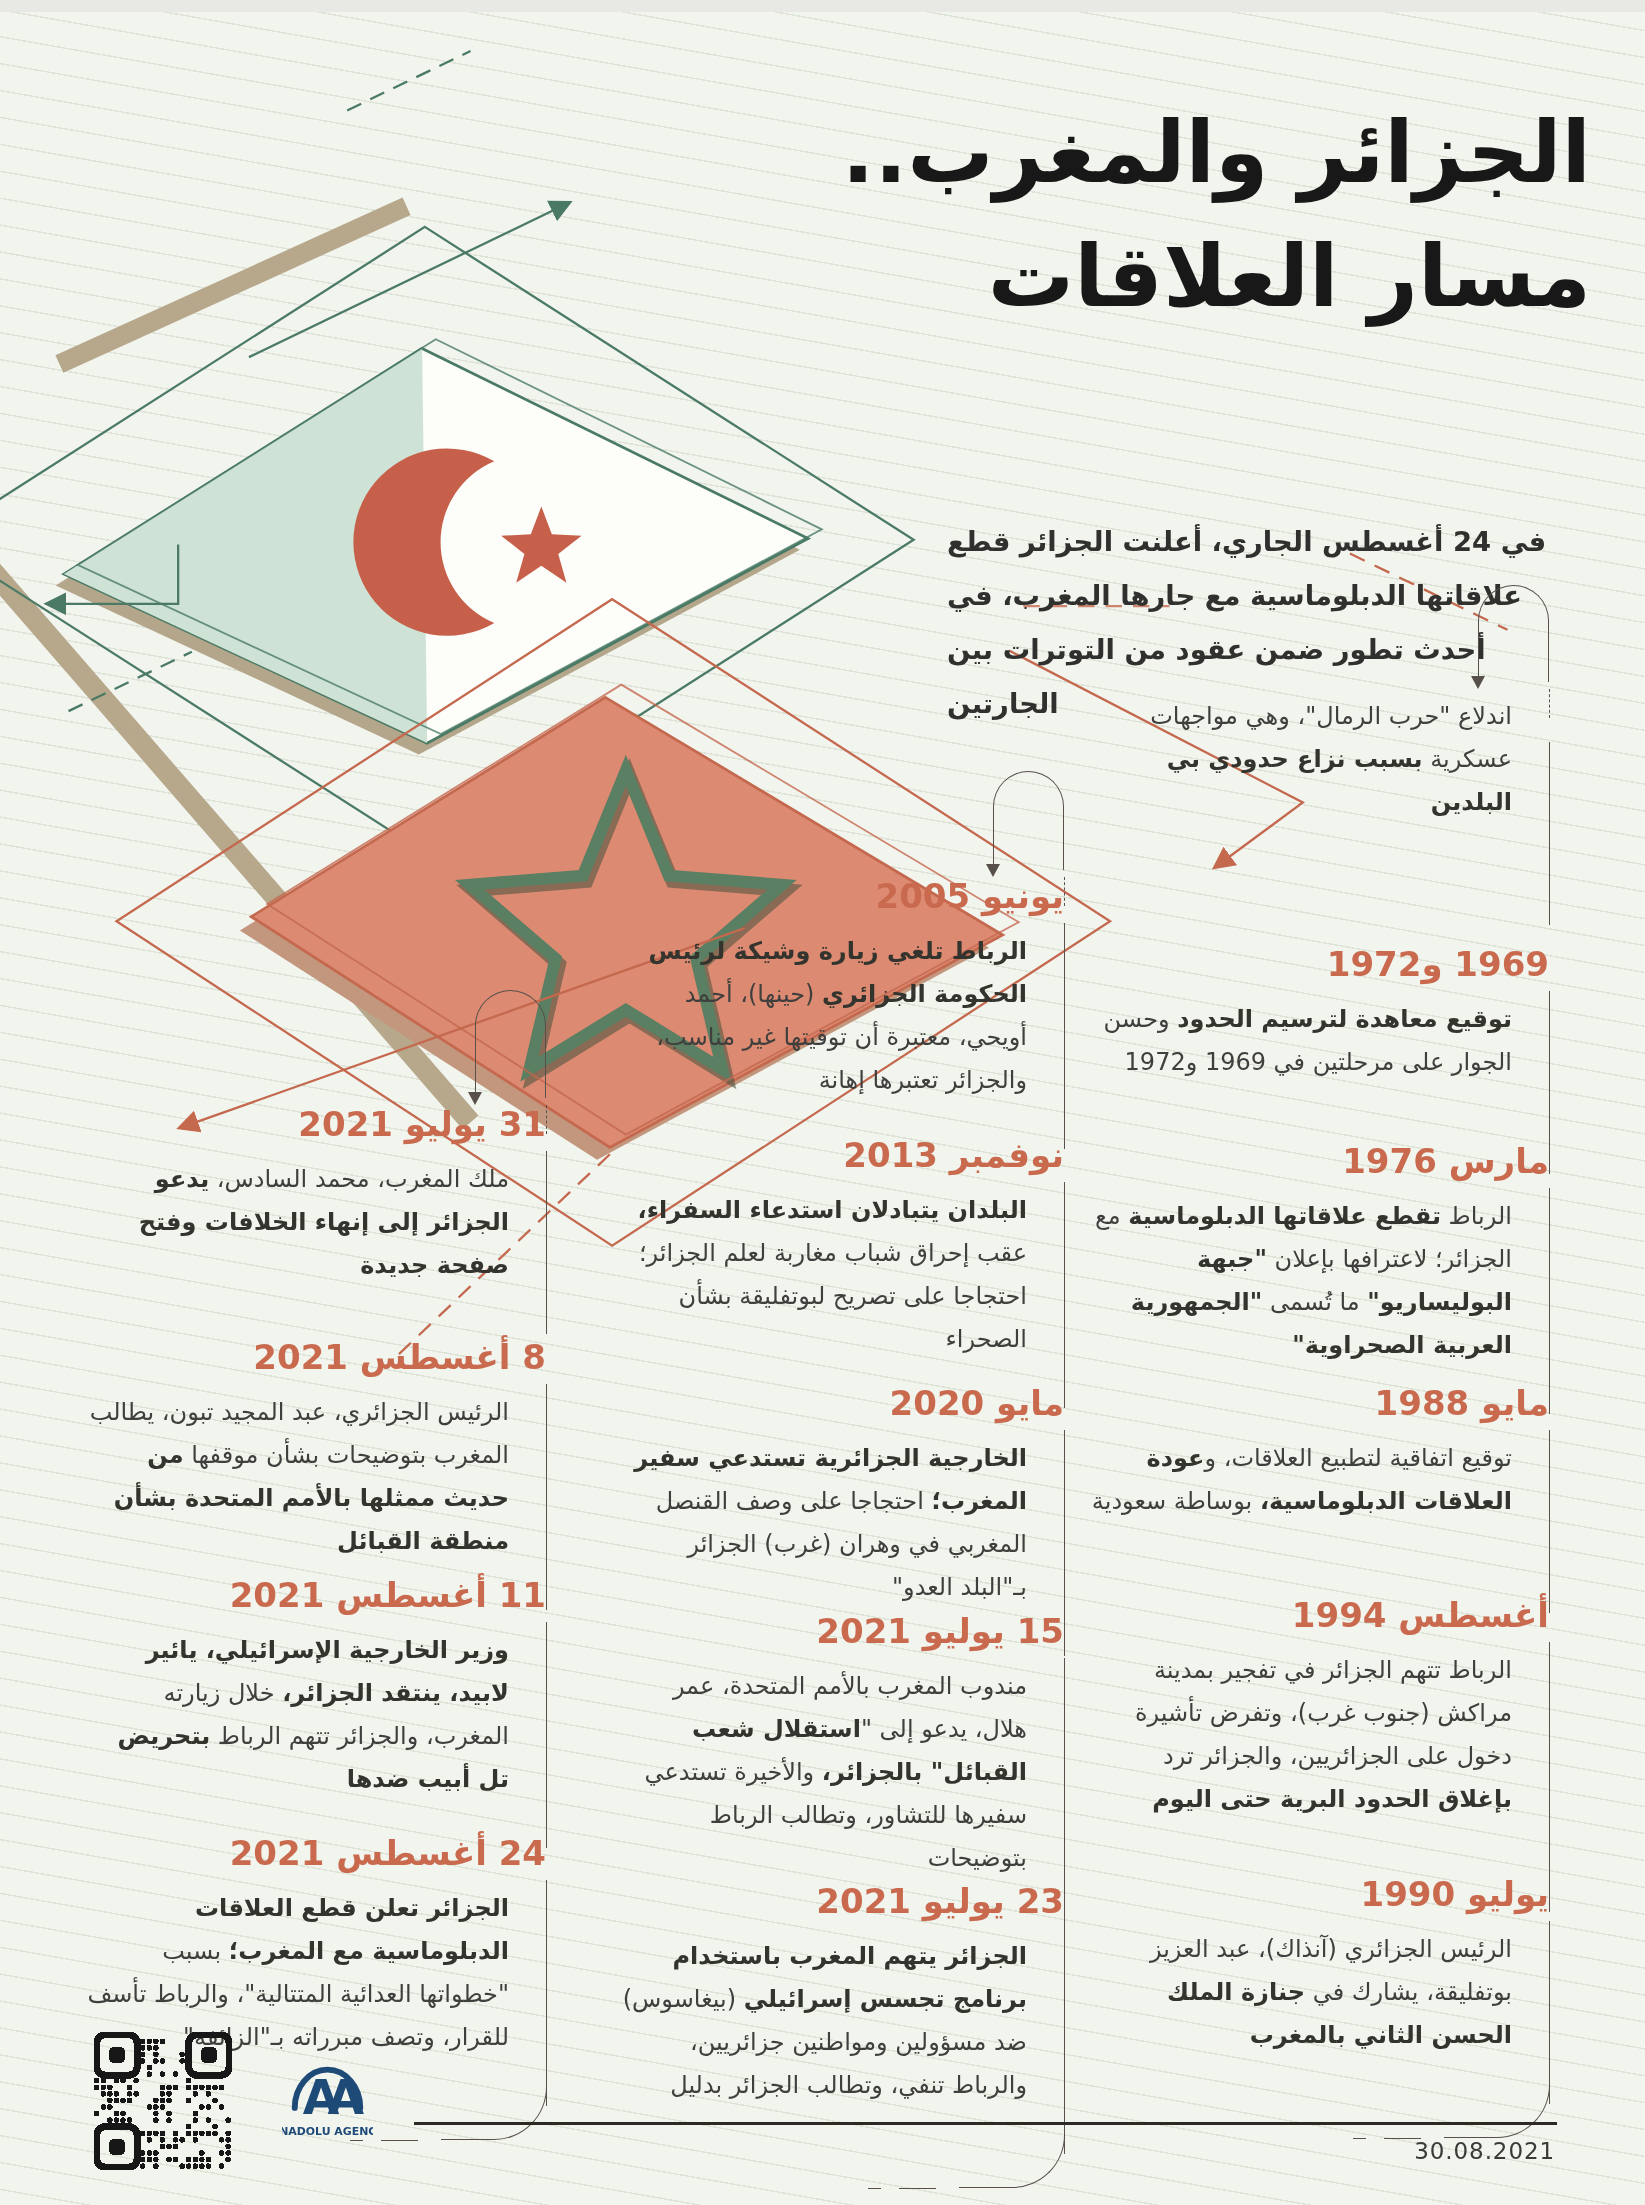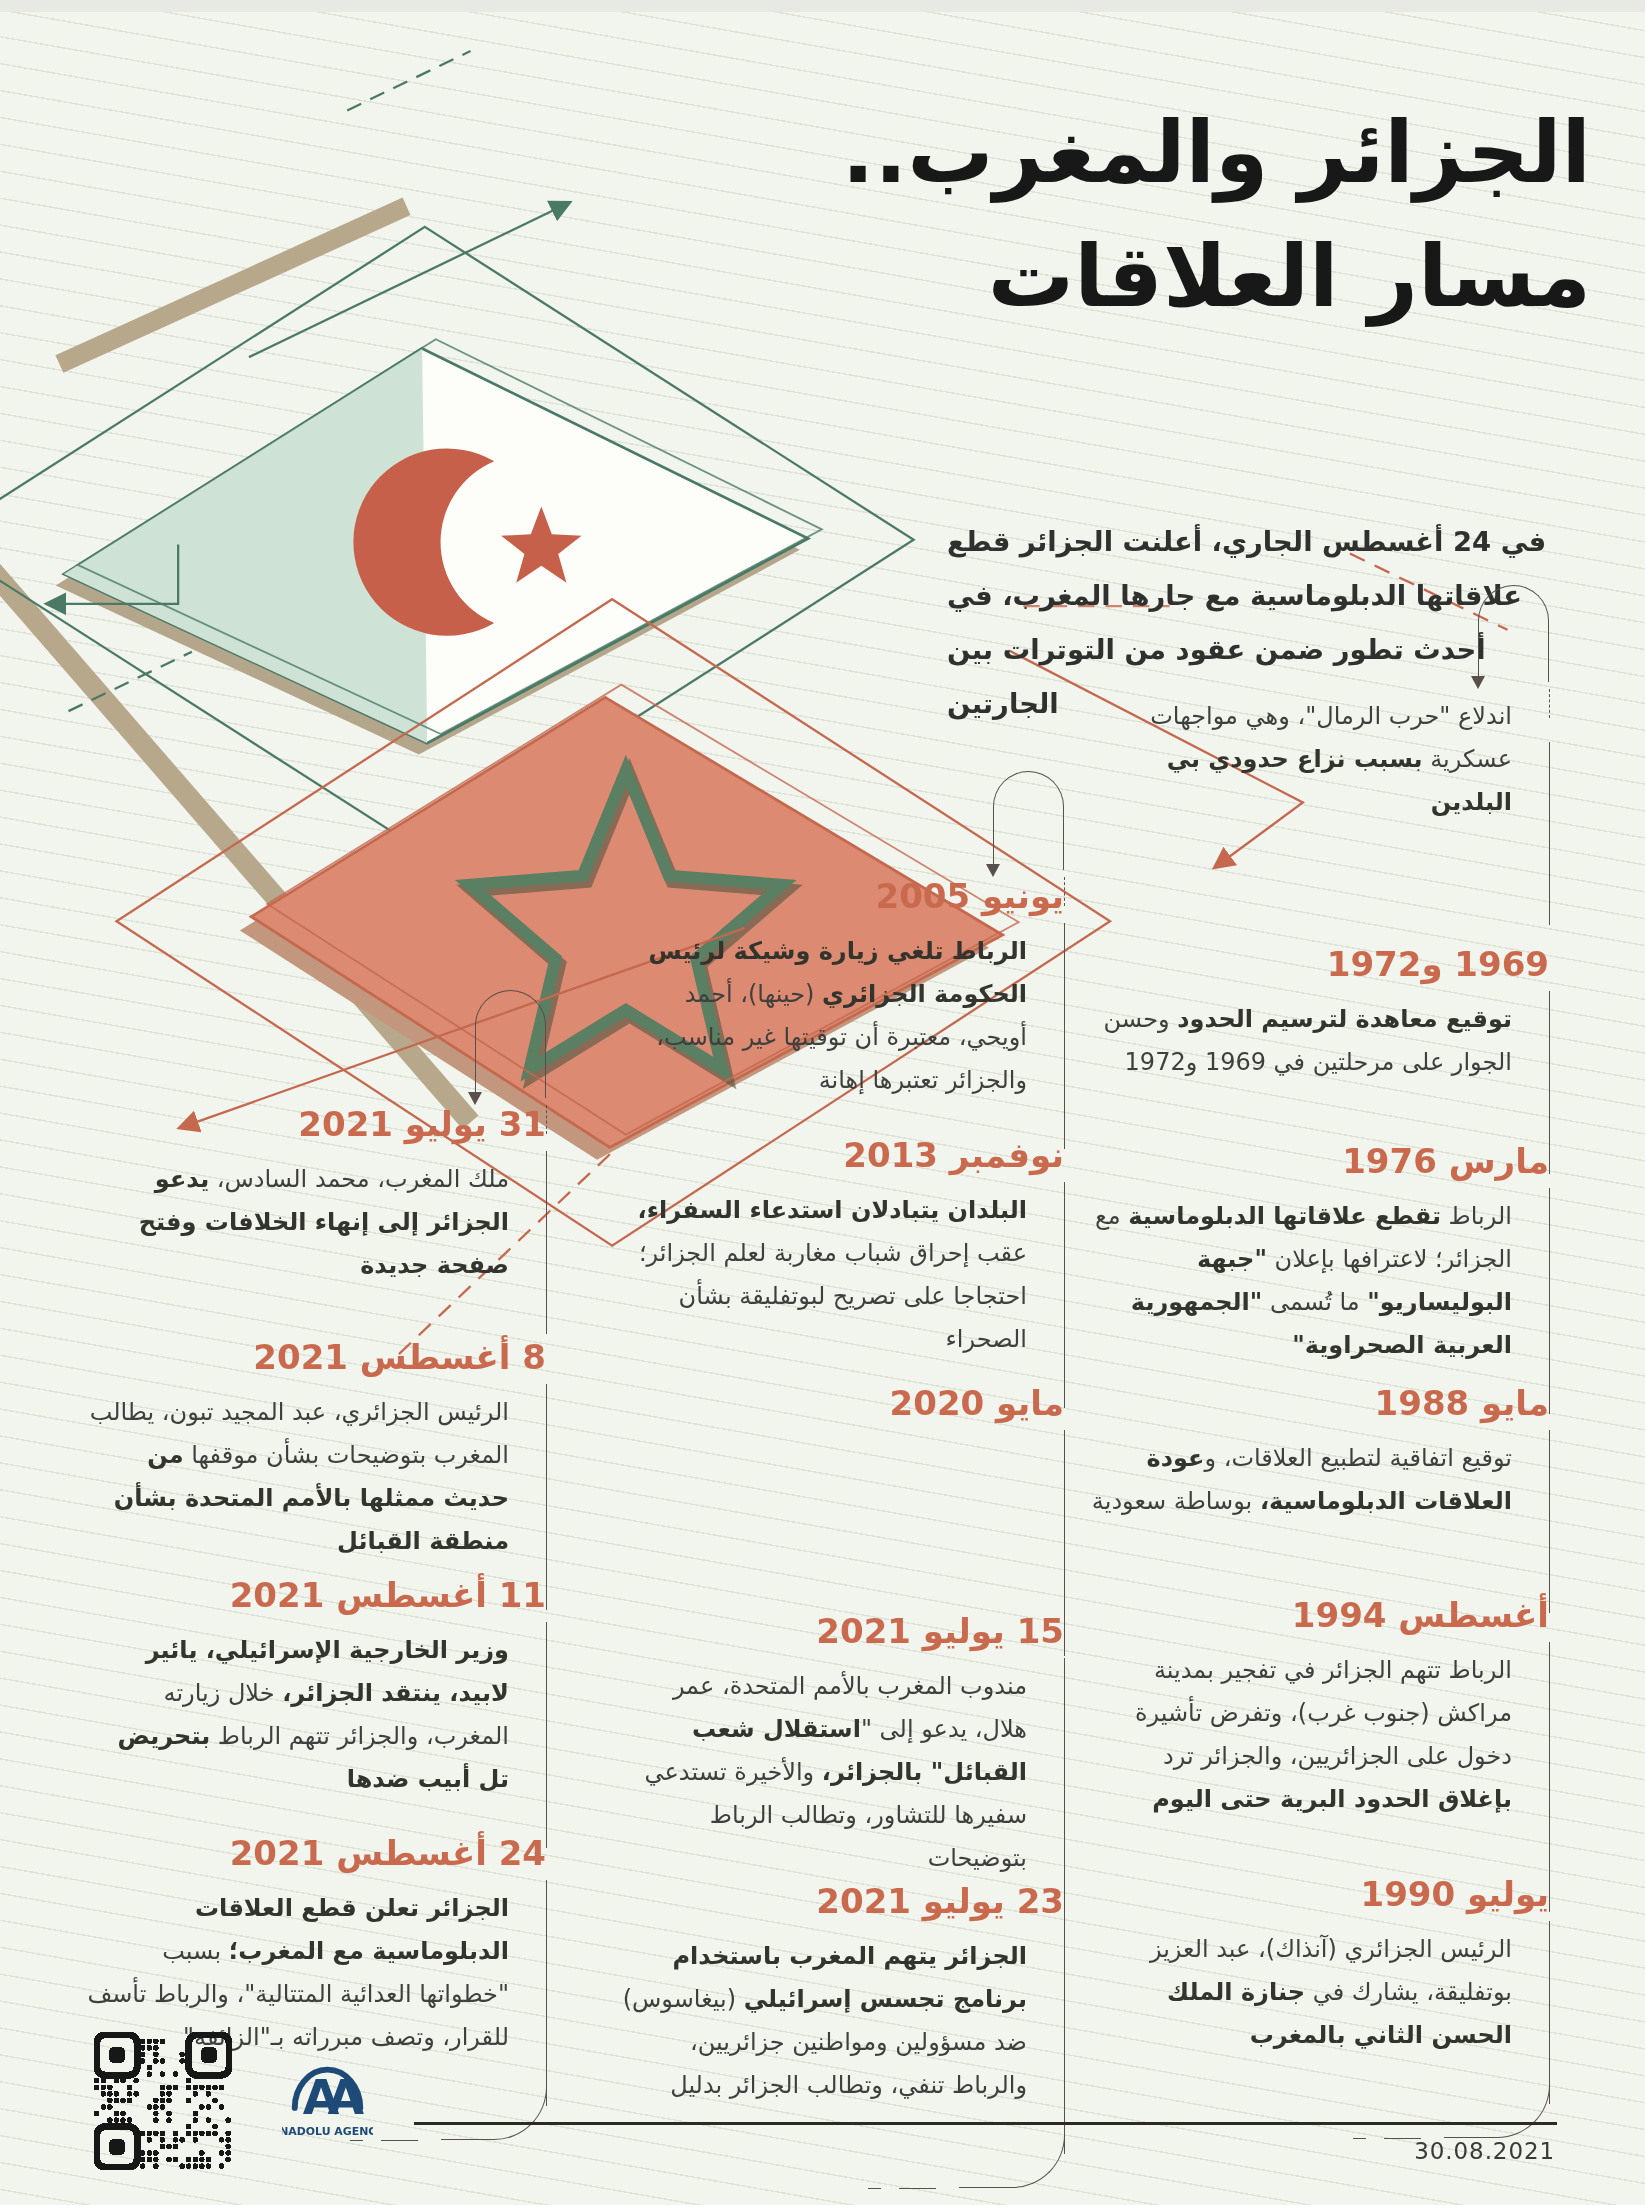--- a/index.html
+++ b/index.html
@@ -181,20 +181,21 @@
           <div class="tbody"><span class="b">الرباط تلغي زيارة وشيكة لرئيس الحكومة الجزائري</span><span> (حينها)، أحمد أويحي، معتبرة أن توقيتها غير مناسب، والجزائر تعتبرها إهانة</span></div>
           <div class="vline" style="height: 226px;"></div>
         </div>
         <div class="entry" style="right: 581px; top: 1123px; width: 462px;">
           <div class="tdate">نوفمبر 2013</div>
           <div class="tbody"><span class="b">البلدان يتبادلان استدعاء السفراء،</span><span> عقب إحراق شباب مغاربة لعلم الجزائر؛ احتجاجا على تصريح لبوتفليقة بشأن الصحراء</span></div>
           <div class="vline" style="height: 226px;"></div>
         </div>
         <div class="entry" style="right: 581px; top: 1371px; width: 462px;">
           <div class="tdate">مايو 2020</div>
+          <div class="tbody"><span class="b">الخارجية الجزائرية تستدعي سفير المغرب؛</span><span> احتجاجا على وصف القنصل المغربي في وهران (غرب) الجزائر بـ"البلد العدو"</span></div>
           <div class="vline" style="height: 226px;"></div>
         </div>
         <div class="entry" style="right: 581px; top: 1599px; width: 462px;">
           <div class="tdate">15 يوليو 2021</div>
           <div class="tbody"><span>مندوب المغرب بالأمم المتحدة، عمر هلال، يدعو إلى "</span><span class="b">استقلال شعب القبائل" بالجزائر،</span><span> والأخيرة تستدعي سفيرها للتشاور، وتطالب الرباط بتوضيحات</span></div>
           <div class="vline" style="height: 270px;"></div>
         </div>
         <div class="entry" style="right: 581px; top: 1869px; width: 462px;">
           <div class="tdate">23 يوليو 2021</div>
           <div class="tbody"><span class="b">الجزائر يتهم المغرب باستخدام برنامج تجسس إسرائيلي</span><span> (بيغاسوس) ضد مسؤولين ومواطنين جزائريين، والرباط تنفي، وتطالب الجزائر بدليل</span></div>

